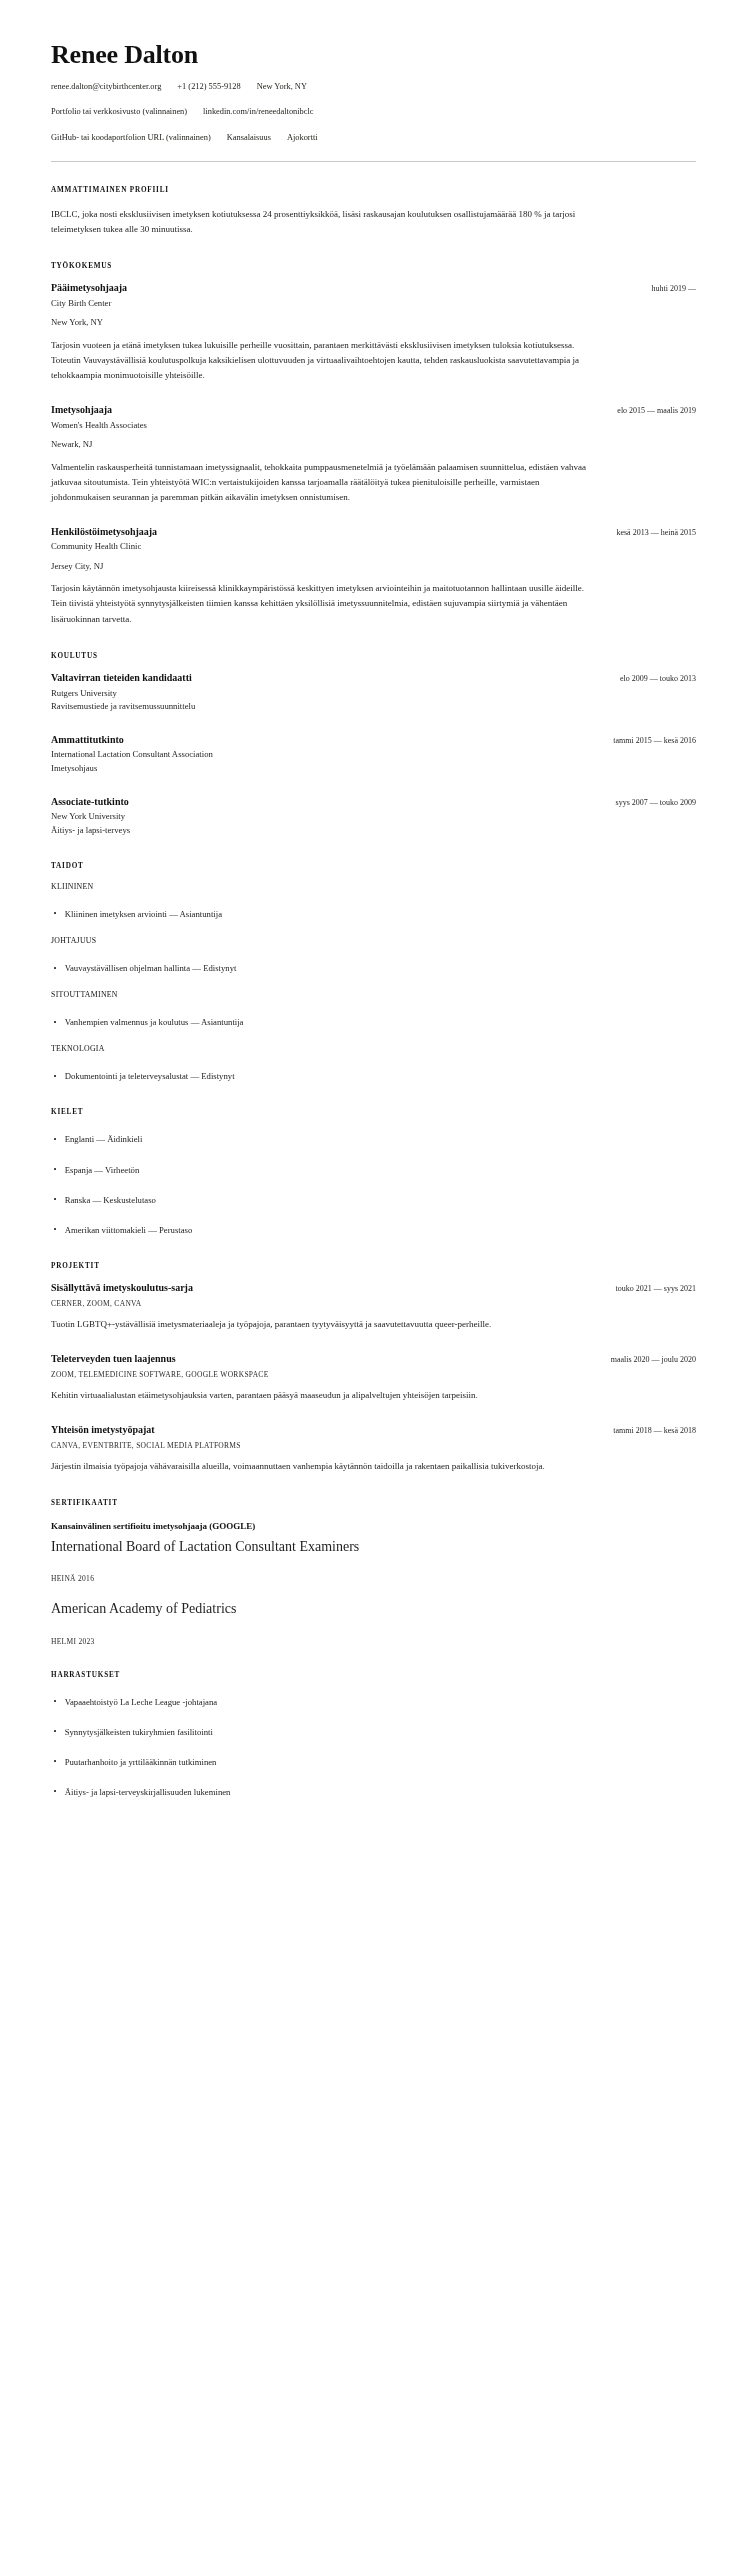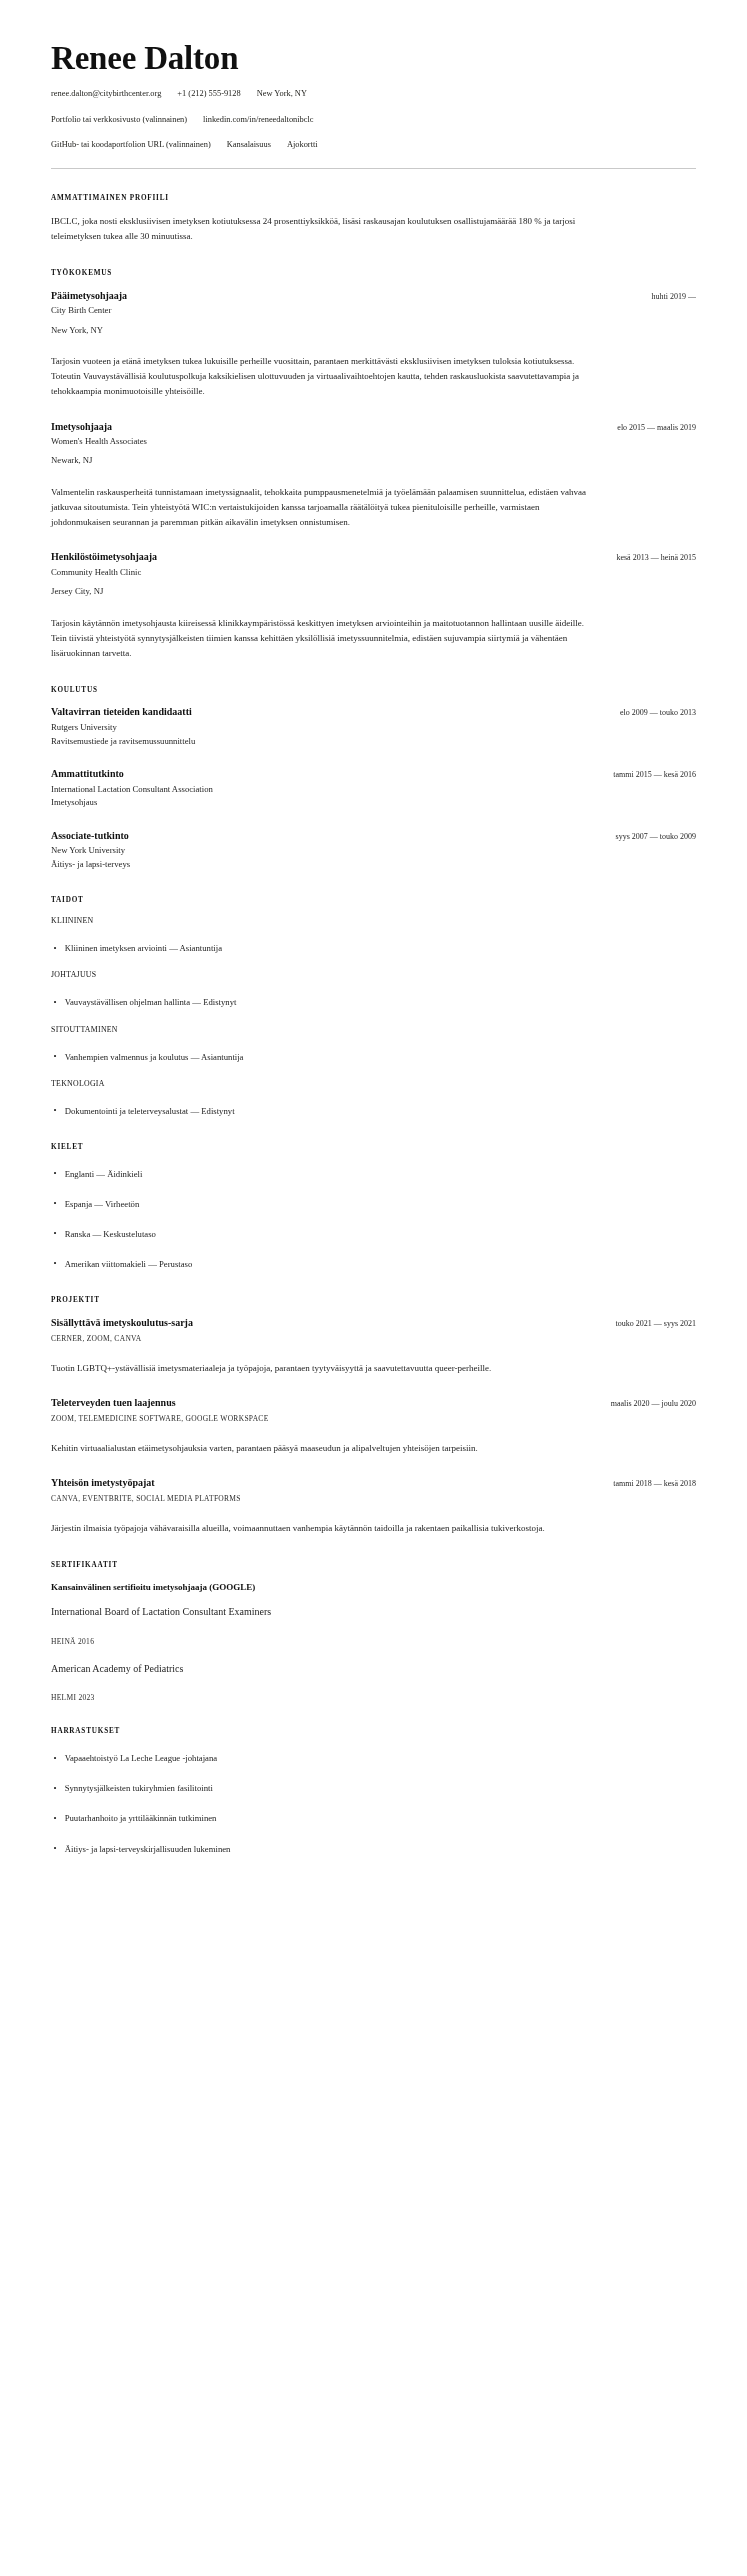--- a/index.html
+++ b/index.html
@@ -15,21 +15,21 @@
     -webkit-font-smoothing: antialiased;
   }
   .page {
     width: 747px;
     box-sizing: border-box;
     padding: 41px 51px 37px 51px;
   }
 
   
   .name {
-    font-size: 33px;
+    font-size: 26px;
     font-weight: 700;
     line-height: 1.05;
     letter-spacing: -0.2px;
     margin: 0 0 12.5px 0;
     color: #111111;
   }
   .headline {
     font-size: 10.3px;
     font-weight: 400;
     line-height: 1.3;
@@ -118,21 +118,21 @@
     font-size: 7.5px;
     letter-spacing: 0.3px;
     text-transform: uppercase;
     color: #2b2b2b;
     margin-top: 4.4px;
   }
   .entry-desc {
     font-size: 9px;
     line-height: 1.68;
     color: #1c1c1c;
-    margin-top: 18px;
+    margin-top: 9px;
     max-width: 548px;
   }
 
   
   .skill-group { margin-bottom: 15px; }
   .skill-group:last-child { margin-bottom: 0; }
   .skill-group-title {
     font-size: 7.8px;
     font-weight: 400;
     letter-spacing: 0.3px;
@@ -167,24 +167,24 @@
 
   .cert { margin-bottom: 16px; }
   .cert:last-child { margin-bottom: 0; }
   .cert-name {
     font-size: 9px;
     font-weight: 700;
     color: #101010;
     line-height: 1.35;
   }
   .cert-issuer {
-    font-size: 10px;
+    font-size: 14px;
     color: #1f1f1f;
     line-height: 1.45;
-    margin-top: 12px;
+    margin-top: 5px;
   }
   .cert-date {
     font-size: 7.5px;
     letter-spacing: 0.3px;
     text-transform: uppercase;
     color: #2b2b2b;
     margin-top: 17px;
   }
 </style>
 </head>

